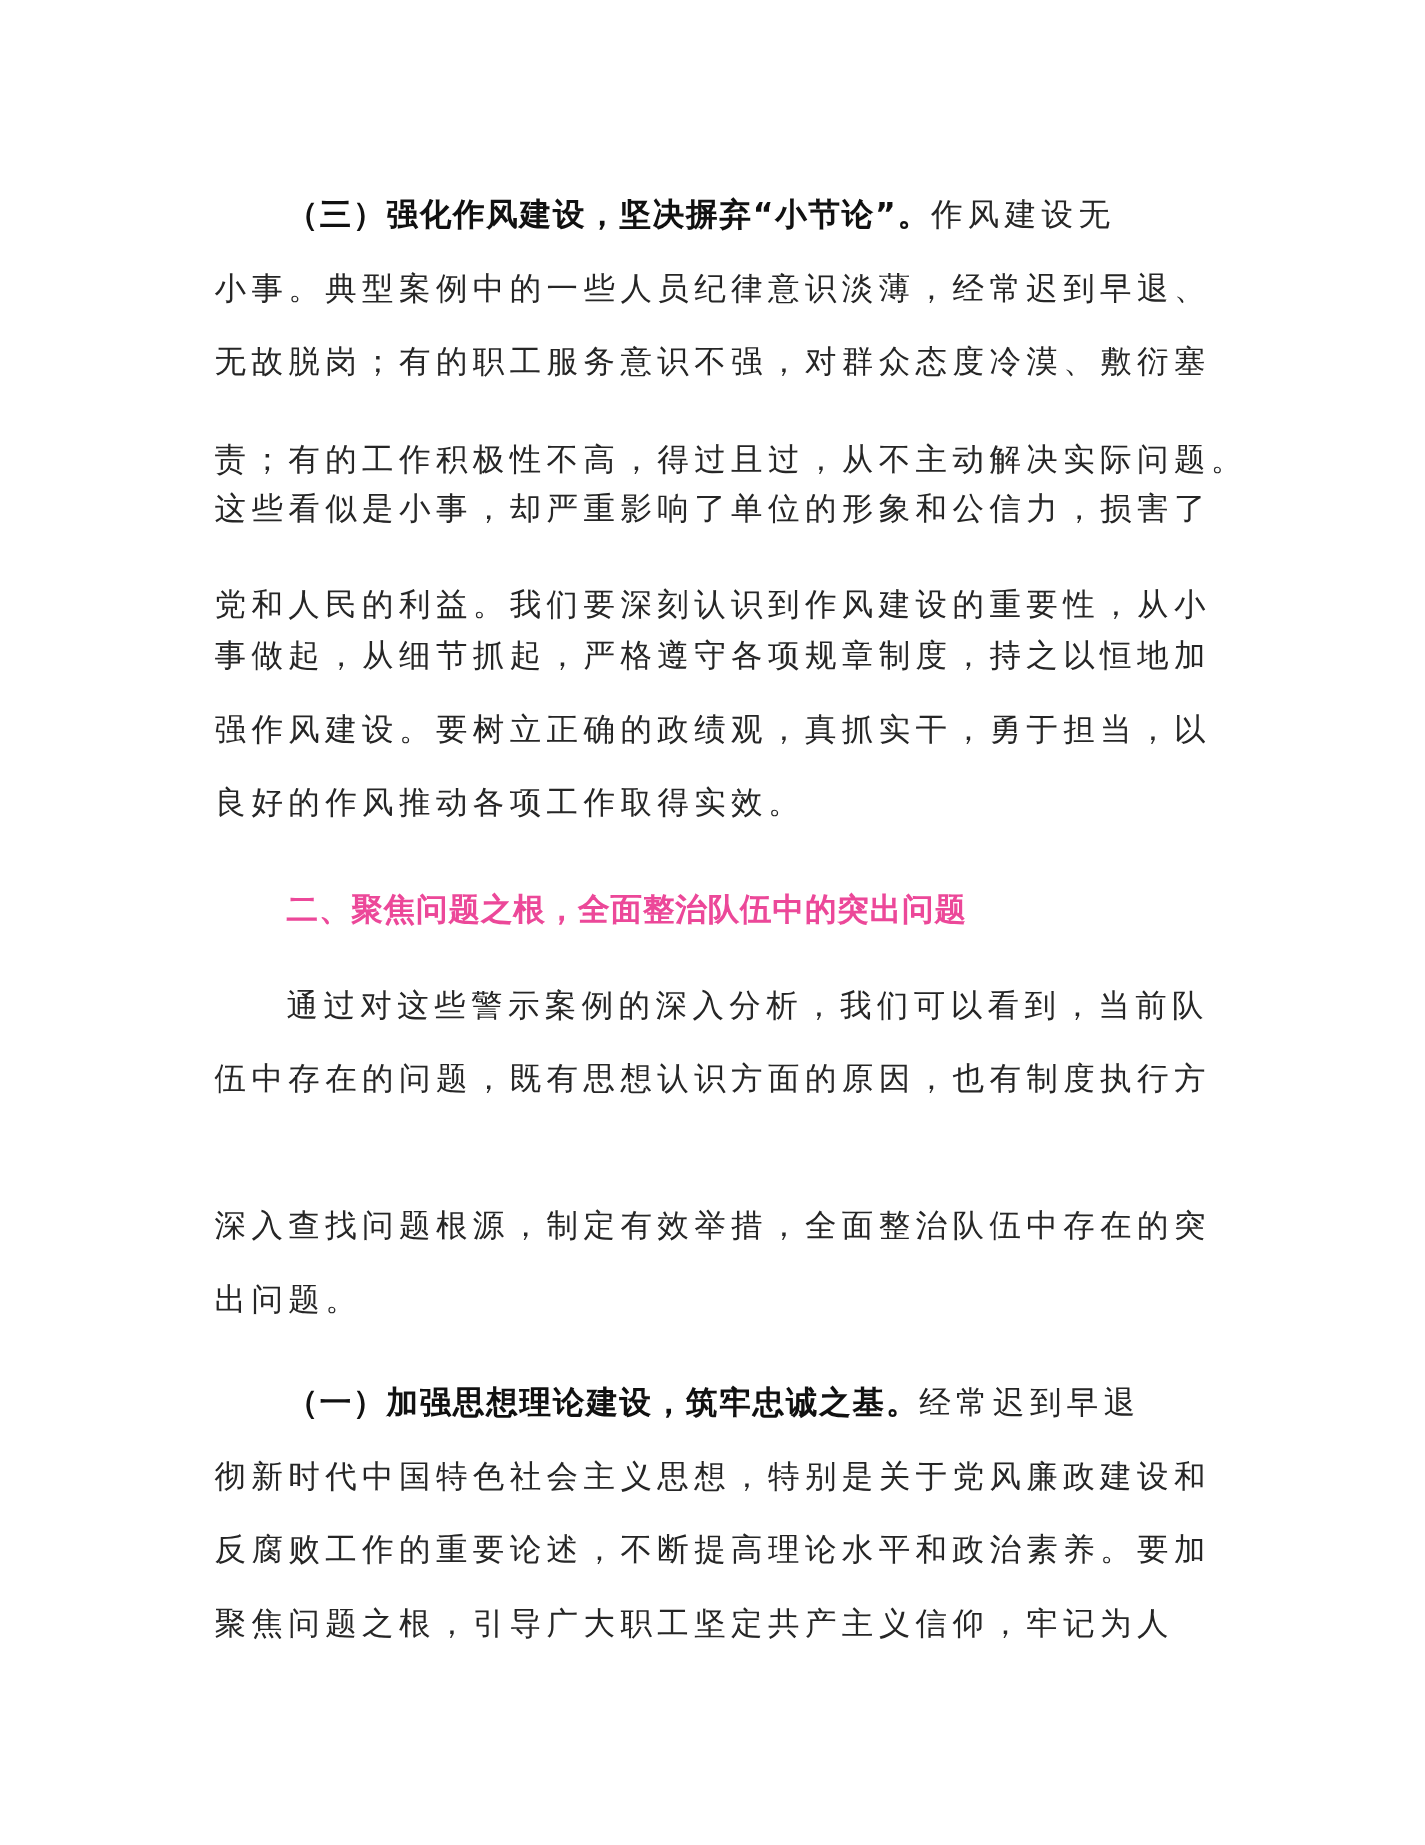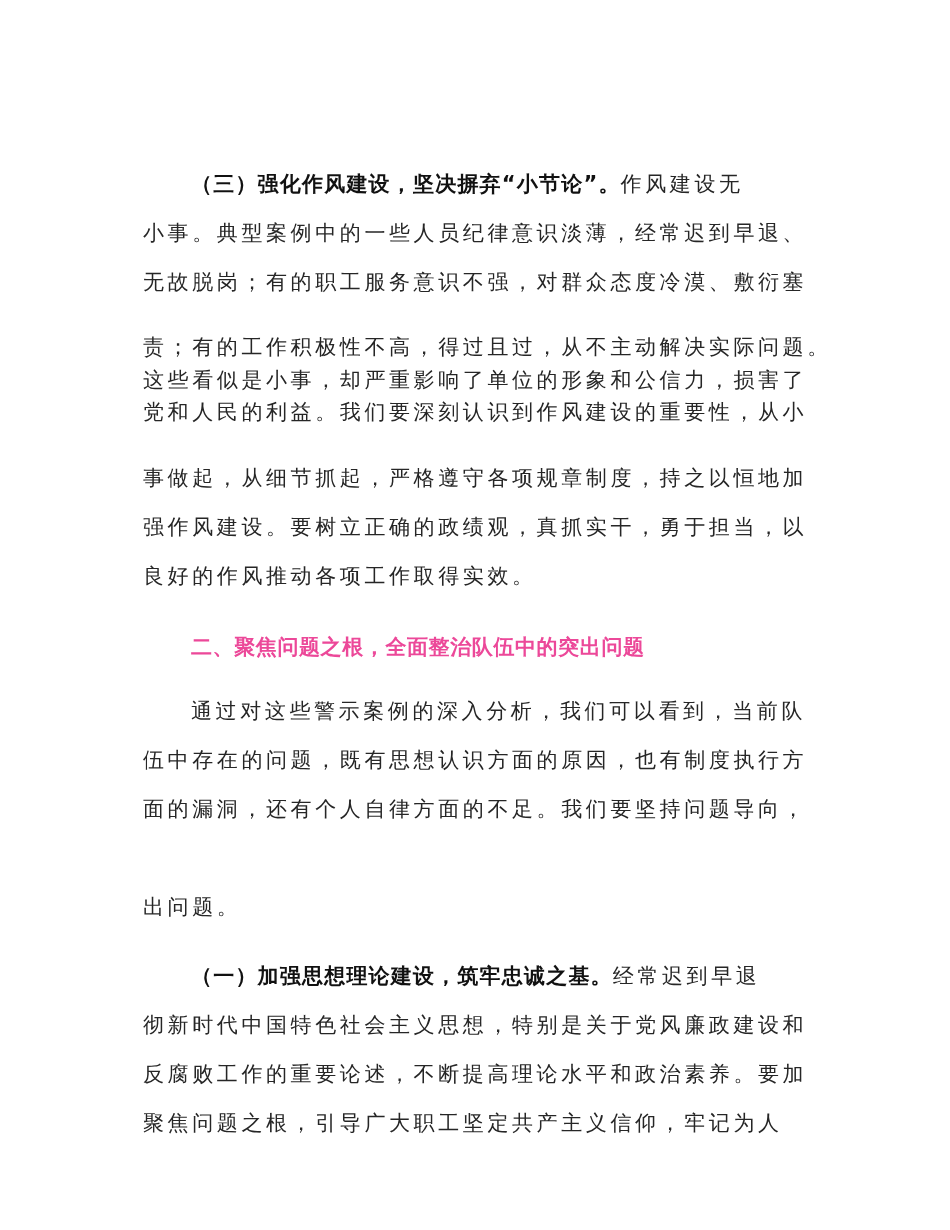--- a/index.html
+++ b/index.html
@@ -13,21 +13,20 @@
       position: relative;
       overflow: hidden;
       font-family: "DejaVu Sans", "Liberation Sans", sans-serif;
       color: #1a1a1a;
     }
     .page {
       position: absolute;
       left: 0; top: 0;
       width: 950px; height: 904px;
       background: #ffffff;
-      margin-top: 41px;
     }
     .line {
       position: absolute;
       left: 143px;
       height: 30px;
       line-height: 30px;
       font-size: 21px;
       letter-spacing: 3.6px;
       white-space: nowrap;
       color: #262626;
@@ -49,30 +48,30 @@
 
 <div class="page">
 
   <div class="line indent" style="top:128px;">
     <span class="bold">（三）强化作风建设，坚决摒弃“小节论”。</span><span>作风建设无</span>
   </div>
   <div class="line" style="top:177px;">小事。典型案例中的一些人员纪律意识淡薄，经常迟到早退、</div>
   <div class="line" style="top:226px;">无故脱岗；有的职工服务意识不强，对群众态度冷漠、敷衍塞</div>
   <div class="line" style="top:291px;">责；有的工作积极性不高，得过且过，从不主动解决实际问题。</div>
   <div class="line" style="top:324px;">这些看似是小事，却严重影响了单位的形象和公信力，损害了</div>
-  <div class="line" style="top:356px;">党和人民的利益。我们要深刻认识到作风建设的重要性，从小</div>
+  <div class="line" style="top:388px;">党和人民的利益。我们要深刻认识到作风建设的重要性，从小</div>
   <div class="line" style="top:422px;">事做起，从细节抓起，严格遵守各项规章制度，持之以恒地加</div>
   <div class="line" style="top:471px;">强作风建设。要树立正确的政绩观，真抓实干，勇于担当，以</div>
   <div class="line" style="top:520px;">良好的作风推动各项工作取得实效。</div>
 
   <div class="line indent heading" style="top:591px;">二、聚焦问题之根，全面整治队伍中的突出问题</div>
 
   <div class="line indent" style="top:655px;">通过对这些警示案例的深入分析，我们可以看到，当前队</div>
   <div class="line" style="top:704px;">伍中存在的问题，既有思想认识方面的原因，也有制度执行方</div>
-  <div class="line" style="top:753px;">面的漏洞，还有个人自律方面的不足。我们要坚持问题导向，</div>
+  <div class="line" style="top:802px;">深入查找问题根源，制定有效举措，全面整治队伍中存在的突</div>
   <div class="line" style="top:851px;">出问题。</div>
 
   <div class="line indent" style="top:920px;">
     <span class="bold">（一）加强思想理论建设，筑牢忠诚之基。</span><span>经常迟到早退</span>
   </div>
   <div class="line" style="top:969px;">彻新时代中国特色社会主义思想，特别是关于党风廉政建设和</div>
   <div class="line" style="top:1018px;">反腐败工作的重要论述，不断提高理论水平和政治素养。要加</div>
   <div class="line" style="top:1067px;">聚焦问题之根，引导广大职工坚定共产主义信仰，牢记为人</div>
 
 </div>

